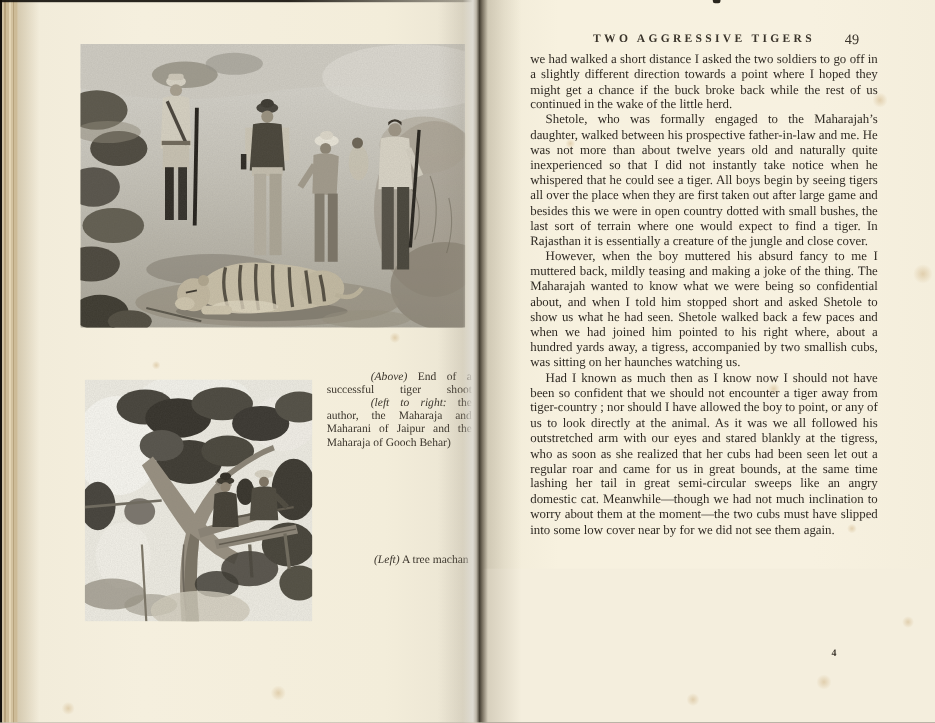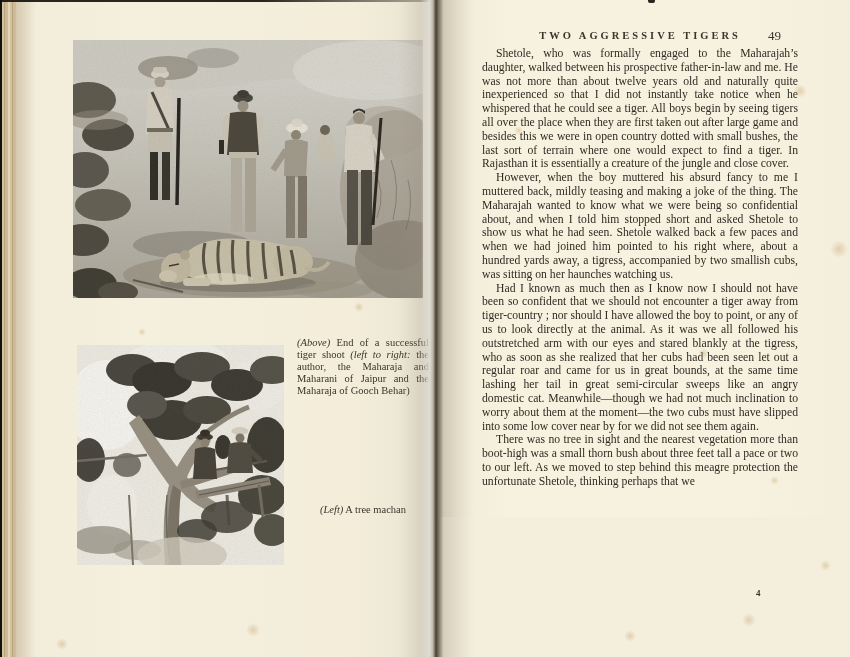--- a/index.html
+++ b/index.html
@@ -17,21 +17,21 @@
   .topline{position:absolute;left:0;top:0;width:438px;height:2px;
     background:linear-gradient(90deg,rgba(18,15,10,0.9) 0 60%,rgba(18,15,10,0.25) 100%);}
   .speck-top{position:absolute;left:648px;top:0;width:7px;height:3px;background:#2a261e;border-radius:0 0 2px 2px;}
 
   figure.photo{position:absolute;margin:0;overflow:hidden;}
   .photo-top{left:73px;top:40px;width:350px;height:258px;}
   .photo-bottom{left:77px;top:345px;width:207px;height:220px;}
 
   .caption{position:absolute;left:297px;width:132px;color:#3b352c;
     font-size:10.5px;line-height:12px;text-align:justify;}
-  .caption .it{font-style:italic;}
+  .caption .it{font-style:italic;margin-left:40px;}
   .caption-1{top:337px;}
   .caption-2{top:504px;text-align:center;}
 
   
   .gutter{position:absolute;left:398px;top:0;width:76px;height:657px;pointer-events:none;
     background:linear-gradient(90deg,
       rgba(140,132,115,0) 0%,
       rgba(150,143,127,0.22) 30%,
       #dedbd2 42%,
       #bdb6a8 46%,
@@ -259,24 +259,24 @@
     <div class="fox" style="left:56px;top:638px;width:12px;height:12px;"></div>
     <div class="fox" style="left:354px;top:302px;width:10px;height:10px;"></div>
     <div class="fox" style="left:138px;top:328px;width:8px;height:8px;"></div>
   </div>
 
   <div class="page-right">
     <div class="running-head">TWO AGGRESSIVE TIGERS</div>
     <div class="page-num">49</div>
 
     <div class="body-text">
+      <p class="noindent">we had walked a short distance I asked the two soldiers to go off in a slightly different direction towards a point where I hoped they might get a chance if the buck broke back while the rest of us continued in the wake of the little herd.</p>
       <p>Shetole, who was formally engaged to the Maharajah’s daughter, walked between his prospective father-in-law and me. He was not more than about twelve years old and naturally quite inexperienced so that I did not instantly take notice when he whispered that he could see a tiger. All boys begin by seeing tigers all over the place when they are first taken out after large game and besides this we were in open country dotted with small bushes, the last sort of terrain where one would expect to find a tiger. In Rajasthan it is essentially a creature of the jungle and close cover.</p>
       <p>However, when the boy muttered his absurd fancy to me I muttered back, mildly teasing and making a joke of the thing. The Maharajah wanted to know what we were being so confidential about, and when I told him stopped short and asked Shetole to show us what he had seen. Shetole walked back a few paces and when we had joined him pointed to his right where, about a hundred yards away, a tigress, accompanied by two smallish cubs, was sitting on her haunches watching us.</p>
       <p>Had I known as much then as I know now I should not have been so confident that we should not encounter a tiger away from tiger-country ; nor should I have allowed the boy to point, or any of us to look directly at the animal. As it was we all followed his outstretched arm with our eyes and stared blankly at the tigress, who as soon as she realized that her cubs had been seen let out a regular roar and came for us in great bounds, at the same time lashing her tail in great semi-circular sweeps like an angry domestic cat. Meanwhile—though we had not much inclination to worry about them at the moment—the two cubs must have slipped into some low cover near by for we did not see them again.</p>
-      <p>There was no tree in sight and the nearest vegetation more than boot-high was a small thorn bush about three feet tall a pace or two to our left. As we moved to step behind this meagre protection the unfortunate Shetole, thinking perhaps that we</p>
     </div>
 
     <div class="sig">4</div>
 
     <div class="fox" style="left:355px;top:84px;width:14px;height:14px;"></div>
     <div class="fox" style="left:392px;top:240px;width:18px;height:18px;"></div>
     <div class="fox" style="left:304px;top:613px;width:14px;height:14px;"></div>
     <div class="fox" style="left:186px;top:630px;width:12px;height:12px;"></div>
     <div class="fox" style="left:76px;top:126px;width:9px;height:9px;"></div>
     <div class="fox" style="left:260px;top:348px;width:11px;height:11px;"></div>

